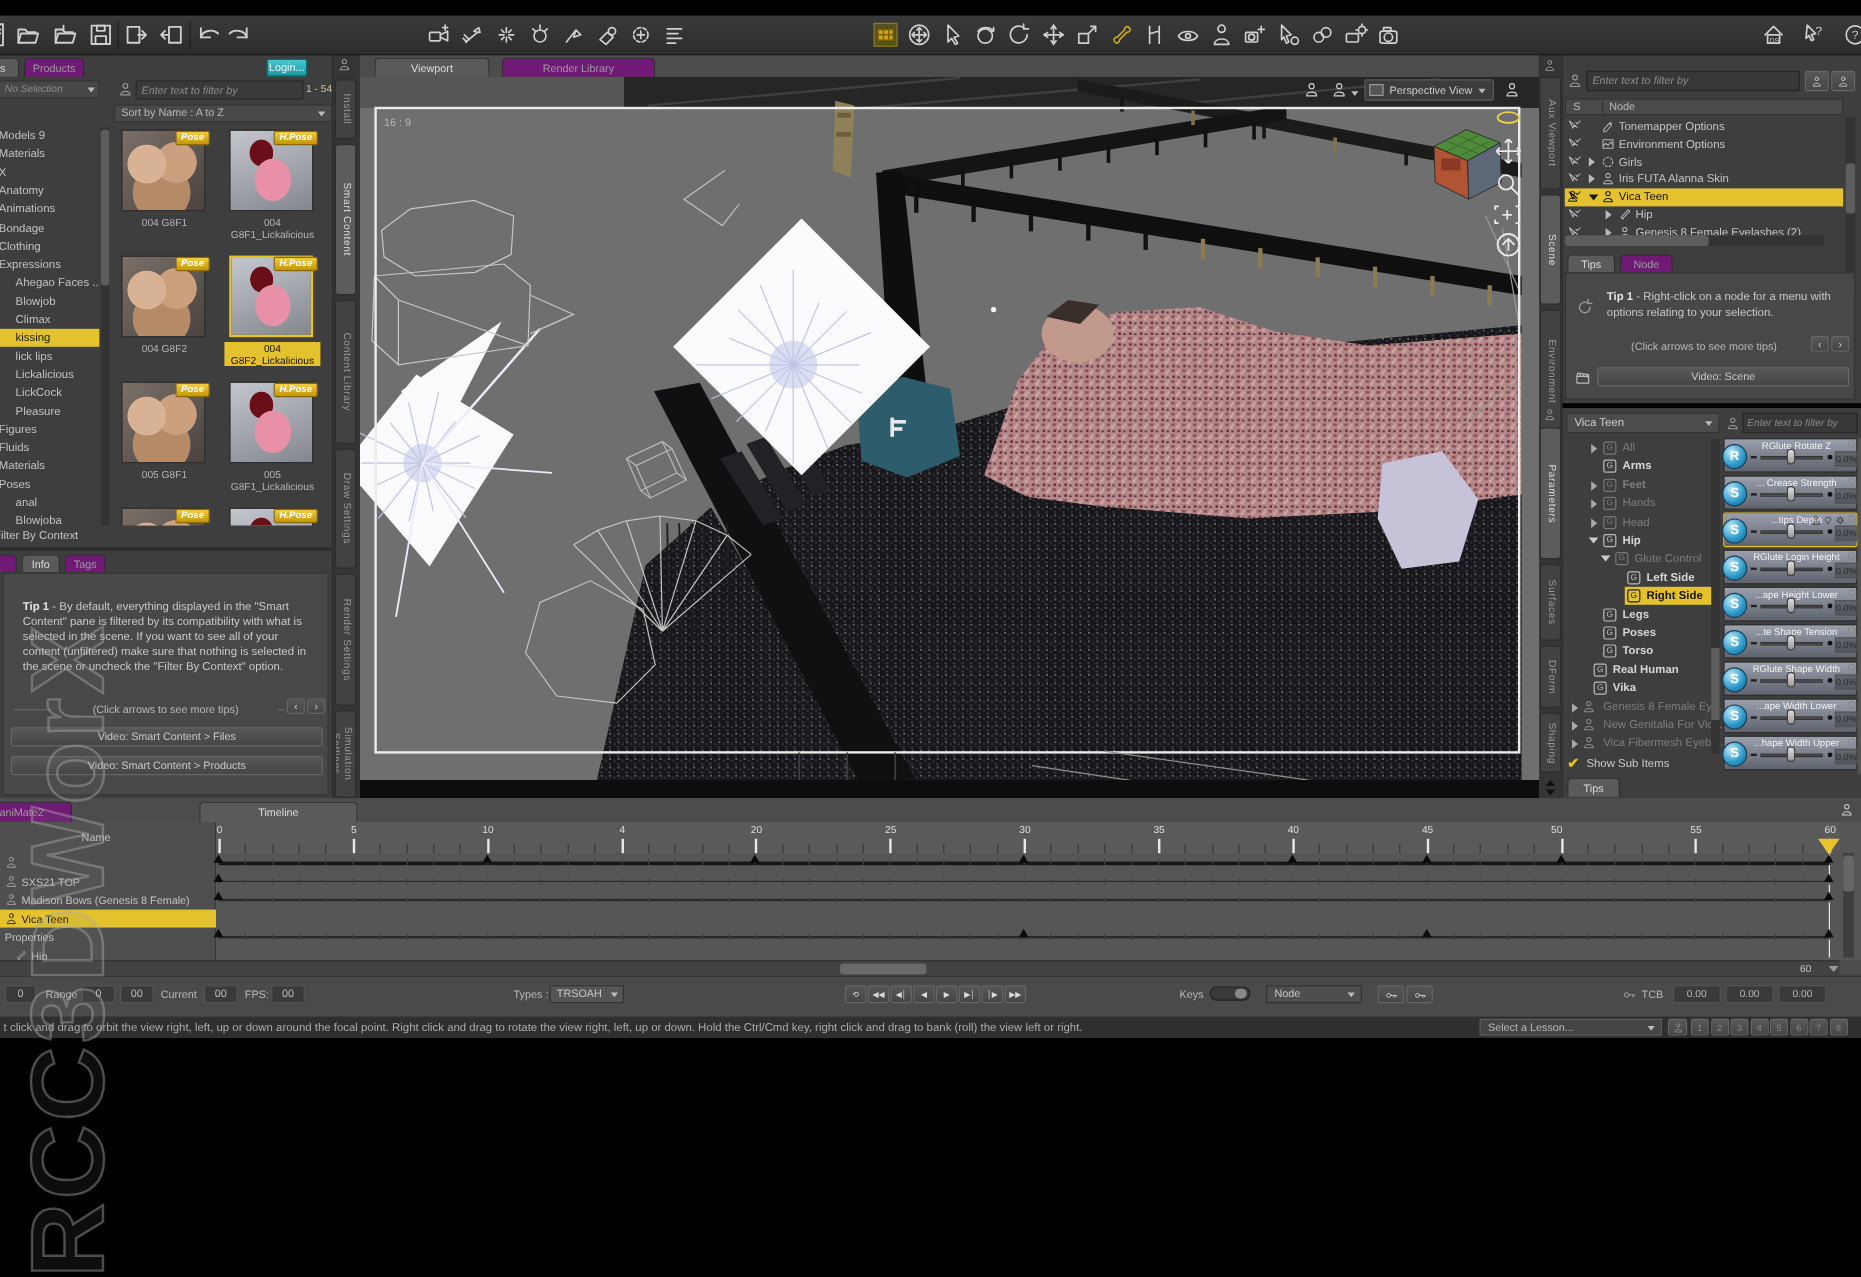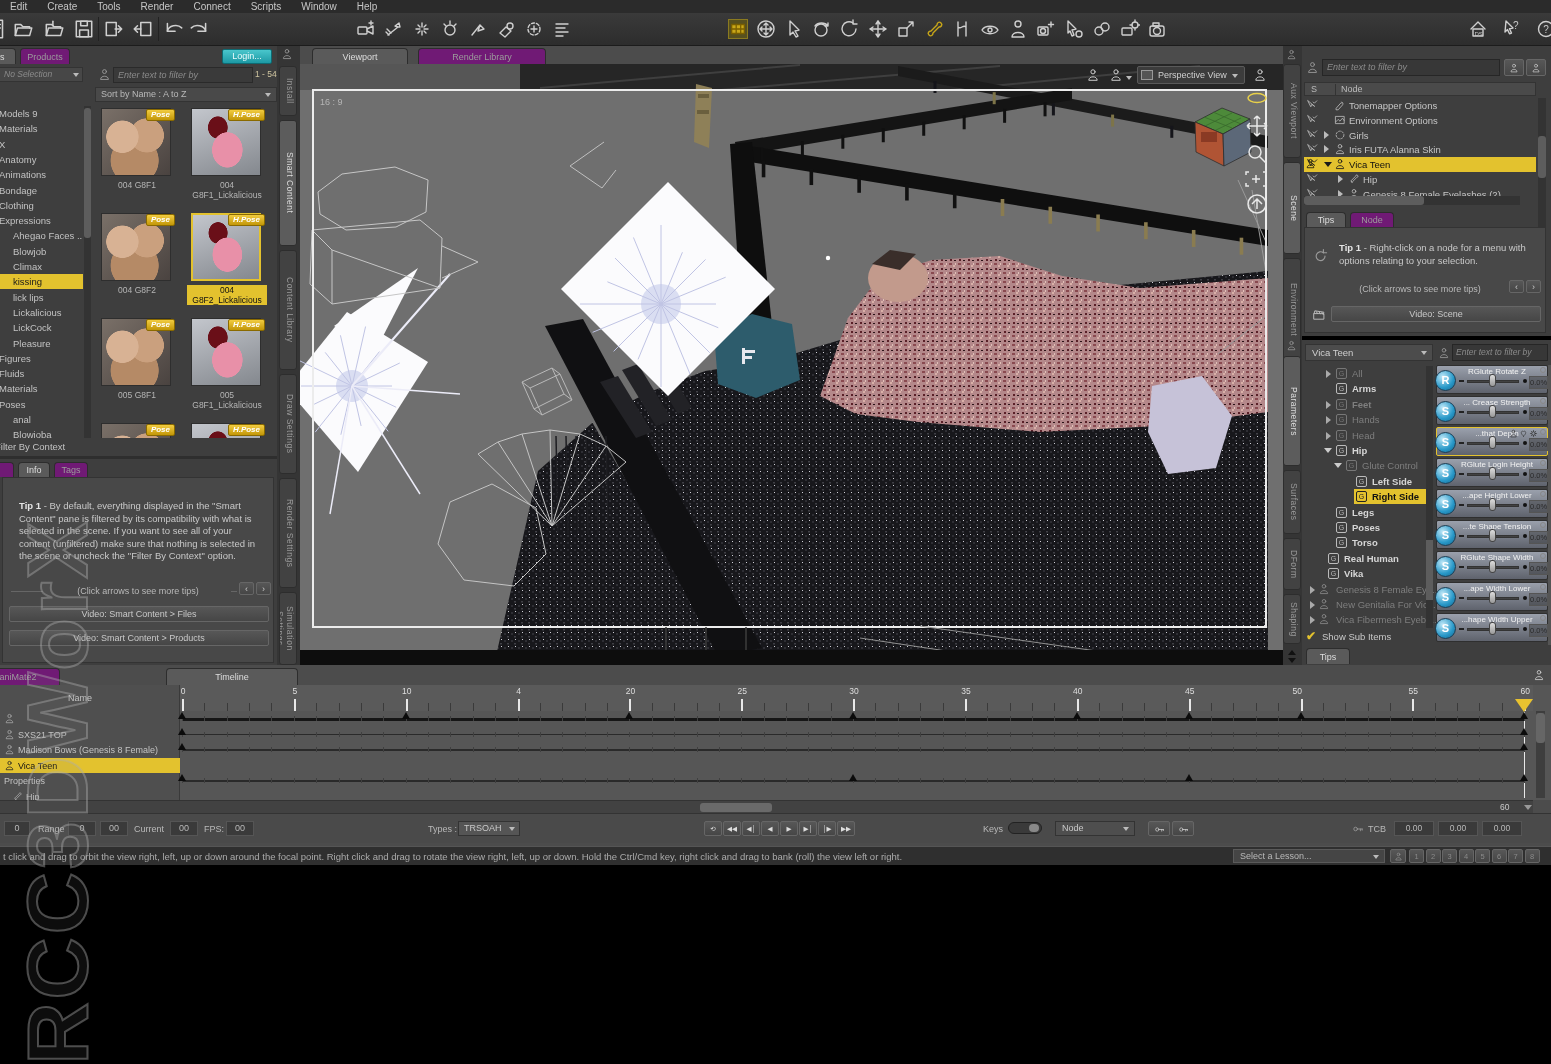--- a/index.html
+++ b/index.html
@@ -12,30 +12,20 @@
 .tab{font-size:9px;color:#9c9c9c;background:#701a75;border:1px solid #2d2d2d;border-bottom:none;border-radius:4px 4px 0 0;display:flex;align-items:center;justify-content:center;overflow:hidden}
 .tab.active{background:#5a5a5a;color:#ddd}
 .btn{background:linear-gradient(#575757,#464646);border:1px solid #666;color:#c9c9c9;font-size:9px;display:flex;align-items:center;justify-content:center;border-radius:2px}
 .kf{width:0;height:0;border-left:4px solid transparent;border-right:4px solid transparent;border-bottom:7px solid #0b0b0b}
 .watermark{transform:rotate(-90deg);font-weight:bold;font-size:86px;letter-spacing:3px;color:rgba(130,130,130,0.10);-webkit-text-stroke:2px rgba(175,175,175,0.42);white-space:nowrap;z-index:50;pointer-events:none;text-align:center}
 </style>
 </head>
 <body>
 
 <div id="root" class="abs" style="left:0;top:0;width:1551px;height:1064px">
-    <div style="position: absolute; left: 0px; top: 0px; width: 1551px; height: 13px; background: rgb(43, 43, 43); display: flex; align-items: center;">
-      <div style="position: relative; font: 10px &quot;Liberation Sans&quot;, sans-serif; color: rgb(198, 198, 198); padding: 0px 10px;">Edit</div>
-      <div style="position: relative; font: 10px &quot;Liberation Sans&quot;, sans-serif; color: rgb(198, 198, 198); padding: 0px 10px;">Create</div>
-      <div style="position: relative; font: 10px &quot;Liberation Sans&quot;, sans-serif; color: rgb(198, 198, 198); padding: 0px 10px;">Tools</div>
-      <div style="position: relative; font: 10px &quot;Liberation Sans&quot;, sans-serif; color: rgb(198, 198, 198); padding: 0px 10px;">Render</div>
-      <div style="position: relative; font: 10px &quot;Liberation Sans&quot;, sans-serif; color: rgb(198, 198, 198); padding: 0px 10px;">Connect</div>
-      <div style="position: relative; font: 10px &quot;Liberation Sans&quot;, sans-serif; color: rgb(198, 198, 198); padding: 0px 10px;">Scripts</div>
-      <div style="position: relative; font: 10px &quot;Liberation Sans&quot;, sans-serif; color: rgb(198, 198, 198); padding: 0px 10px;">Window</div>
-      <div style="position: relative; font: 10px &quot;Liberation Sans&quot;, sans-serif; color: rgb(198, 198, 198); padding: 0px 10px;">Help</div>
-    </div>
     <div style="position: absolute; left: 0px; top: 13px; width: 1551px; height: 33px; background: linear-gradient(rgb(58, 58, 58), rgb(45, 45, 45)); border-bottom: 1px solid rgb(28, 28, 28);">
       <div class="icon" style="position: absolute; left: -14px; top: 5px; width: 22px; height: 22px; color: rgb(207, 207, 207);">
         <svg viewBox="0 0 20 20" width="22" height="22" fill="none" stroke="currentColor" stroke-width="1.4" stroke-linecap="round" stroke-linejoin="round">
           <rect x="5" y="2" width="10" height="16"></rect>
           <path d="M7 6h6M7 9h6M7 12h4"></path>
         </svg>
       </div>
       <div class="icon" style="position: absolute; left: 12px; top: 5px; width: 22px; height: 22px; color: rgb(207, 207, 207);">
         <svg viewBox="0 0 20 20" width="22" height="22" fill="none" stroke="currentColor" stroke-width="1.4" stroke-linecap="round" stroke-linejoin="round">
           <path d="M3 16l2-7h13l-2 7z"></path>
@@ -239,21 +229,21 @@
       <div class="icon" style="position: absolute; left: 1536px; top: 6px; width: 20px; height: 20px; color: rgb(207, 207, 207);">
         <svg viewBox="0 0 20 20" width="20" height="20" fill="none" stroke="currentColor" stroke-width="1.4" stroke-linecap="round" stroke-linejoin="round">
           <circle cx="10" cy="10" r="7.5"></circle>
           <text x="7.2" y="13.5" font-size="10" fill="#c9c9c9" stroke="none">?</text>
         </svg>
       </div>
     </div>
     <div style="position: absolute; left: 0px; top: 46px; width: 277px; height: 619px; background: rgb(62, 62, 62);">
       <div class="tab active" style="position: absolute; left: -26px; top: 2px; width: 42px; height: 16px;">Files</div>
       <div class="tab" style="position: absolute; left: 20px; top: 2px; width: 50px; height: 16px;">Products</div>
-      <div style="position: absolute; left: 222px; top: 3px; width: 50px; height: 15px; background: linear-gradient(rgb(73, 198, 204), rgb(29, 153, 164)); border: 1px solid rgb(14, 106, 114); color: rgb(234, 252, 252); font-size: 9px; border-radius: 2px; text-align: center; line-height: 13px;">Login...</div>
+      <div style="position: absolute; left: 222px; top: 3px; width: 34px; height: 15px; background: linear-gradient(rgb(73, 198, 204), rgb(29, 153, 164)); border: 1px solid rgb(14, 106, 114); color: rgb(234, 252, 252); font-size: 9px; border-radius: 2px; text-align: center; line-height: 13px;">Login...</div>
       <div style="position: absolute; left: -5px; top: 21px; width: 88px; height: 15px; background: rgb(71, 71, 71); border: 1px solid rgb(51, 51, 51); color: rgb(139, 139, 139); font-size: 8.5px; padding-left: 8px; line-height: 13px; font-style: italic;">No Selection<div style="position: absolute; right: 3px; top: 5px; width: 0px; height: 0px; border-left: 3.5px solid transparent; border-right: 3.5px solid transparent; border-top: 4px solid rgb(187, 187, 187);"></div></div>
       <div class="icon" style="position: absolute; left: 98px; top: 22px; width: 13px; height: 13px; color: rgb(153, 153, 153);">
         <svg viewBox="0 0 20 20" width="13" height="13" fill="none" stroke="currentColor" stroke-width="1.4" stroke-linecap="round" stroke-linejoin="round">
           <circle cx="10" cy="5.5" r="3"></circle>
           <path d="M4 17c0-6 12-6 12 0z"></path>
         </svg>
       </div>
       <div style="position: absolute; left: 113px; top: 21px; width: 140px; height: 16px; background: rgb(58, 58, 58); border: 1px solid rgb(42, 42, 42); color: rgb(139, 139, 139); font-size: 9px; font-style: italic; padding-left: 4px; line-height: 14px;">Enter text to filter by</div>
       <div style="position: absolute; left: 255px; top: 23px; width: 22px; color: rgb(207, 196, 159); font-size: 8.5px;">1 - 54</div>
       <div style="position: absolute; left: 95px; top: 41px; width: 182px; height: 15px; background: rgb(73, 73, 73); border: 1px solid rgb(51, 51, 51); color: rgb(185, 185, 185); font-size: 9px; padding-left: 5px; line-height: 13px;">Sort by Name : A to Z<div style="position: absolute; right: 5px; top: 5px; width: 0px; height: 0px; border-left: 3.5px solid transparent; border-right: 3.5px solid transparent; border-top: 4px solid rgb(187, 187, 187);"></div></div>
@@ -852,21 +842,21 @@
         <div style="position: absolute; left: 14px; top: 1px; width: 92px; font-size: 8px; color: rgb(242, 242, 242); white-space: nowrap; overflow: hidden; text-align: center;">... Crease Strength</div>
         <div style="position: absolute; right: 1px; top: 1px; width: 6px; height: 6px; border: 1px solid rgb(136, 136, 136); border-radius: 50%;"></div>
         <div style="position: absolute; left: -2px; top: 4px; width: 21px; height: 21px; border-radius: 50%; background: radial-gradient(circle at 35% 30%, rgb(191, 232, 248), rgb(40, 152, 200) 60%, rgb(22, 102, 142)); border: 1.5px solid rgb(26, 62, 85); color: rgb(255, 255, 255); font-weight: bold; font-size: 11px; text-align: center; line-height: 19px;">S</div>
         <div style="position: absolute; left: 22px; top: 14px; width: 5px; height: 2px; background: rgb(34, 34, 34);"></div>
         <div style="position: absolute; left: 30px; top: 14px; width: 52px; height: 3px; background: linear-gradient(rgb(46, 46, 46), rgb(85, 85, 85)); border: 1px solid rgb(51, 51, 51);"></div>
         <div style="position: absolute; left: 52px; top: 8px; width: 7px; height: 13px; background: linear-gradient(rgb(221, 221, 221), rgb(153, 153, 153)); border: 1px solid rgb(68, 68, 68); border-radius: 3px;"></div>
         <div style="position: absolute; left: 86px; top: 13px; width: 4px; height: 4px; background: rgb(17, 17, 17); border-radius: 50%;"></div>
         <div style="position: absolute; left: 92px; top: 10px; width: 19px; height: 13px; background: rgba(40, 40, 40, 0.35); border: 1px solid rgb(85, 85, 85); font-size: 7.5px; color: rgb(42, 42, 42); text-align: right; line-height: 11px; padding-right: 1px;">0.0%</div>
       </div>
       <div style="position: absolute; left: 134px; top: 87px; width: 112px; height: 29px; background: linear-gradient(rgb(154, 160, 172), rgb(95, 99, 109)); border: 1px solid rgb(227, 194, 46); border-radius: 2px;">
-        <div style="position: absolute; left: 14px; top: 1px; width: 92px; font-size: 8px; color: rgb(242, 242, 242); white-space: nowrap; overflow: hidden; text-align: center;">...that Depth</div>
+        <div style="position: absolute; left: 14px; top: 1px; width: 92px; font-size: 8px; color: rgb(242, 242, 242); white-space: nowrap; overflow: hidden; text-align: center;">...tips Depth</div>
         <div style="position: absolute; right: 1px; top: 1px; width: 6px; height: 6px; border: 1px solid rgb(136, 136, 136); border-radius: 50%;"></div>
         <div style="position: absolute; left: -2px; top: 4px; width: 21px; height: 21px; border-radius: 50%; background: radial-gradient(circle at 35% 30%, rgb(191, 232, 248), rgb(40, 152, 200) 60%, rgb(22, 102, 142)); border: 1.5px solid rgb(26, 62, 85); color: rgb(255, 255, 255); font-weight: bold; font-size: 11px; text-align: center; line-height: 19px;">S</div>
         <div style="position: absolute; left: 22px; top: 14px; width: 5px; height: 2px; background: rgb(34, 34, 34);"></div>
         <div style="position: absolute; left: 30px; top: 14px; width: 52px; height: 3px; background: linear-gradient(rgb(46, 46, 46), rgb(85, 85, 85)); border: 1px solid rgb(51, 51, 51);"></div>
         <div style="position: absolute; left: 52px; top: 8px; width: 7px; height: 13px; background: linear-gradient(rgb(221, 221, 221), rgb(153, 153, 153)); border: 1px solid rgb(68, 68, 68); border-radius: 3px;"></div>
         <div style="position: absolute; left: 86px; top: 13px; width: 4px; height: 4px; background: rgb(17, 17, 17); border-radius: 50%;"></div>
         <div style="position: absolute; left: 92px; top: 10px; width: 19px; height: 13px; background: rgba(40, 40, 40, 0.35); border: 1px solid rgb(85, 85, 85); font-size: 7.5px; color: rgb(42, 42, 42); text-align: right; line-height: 11px; padding-right: 1px;">0.0%</div>
         <div class="icon" style="position: absolute; left: 72px; top: 1px; width: 9px; height: 9px; color: rgb(51, 51, 51);">
           <svg viewBox="0 0 20 20" width="9" height="9" fill="none" stroke="currentColor" stroke-width="1.4" stroke-linecap="round" stroke-linejoin="round">
             <circle cx="10" cy="5.5" r="3"></circle>

